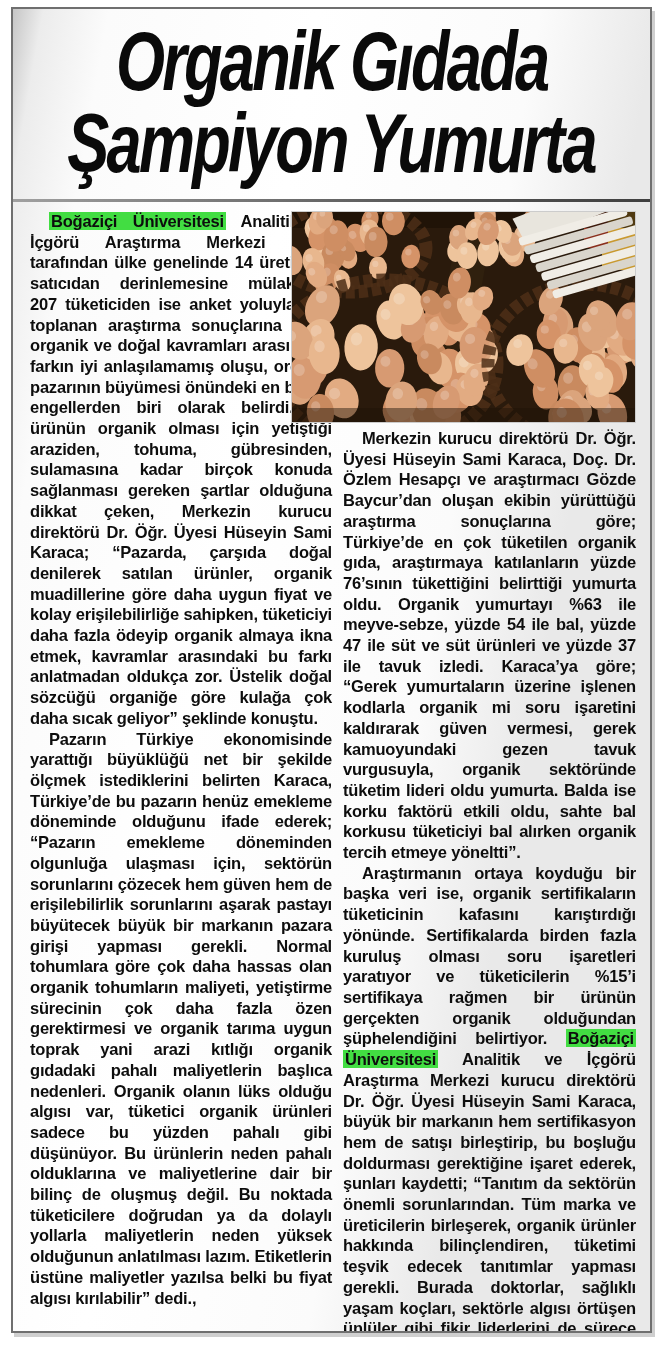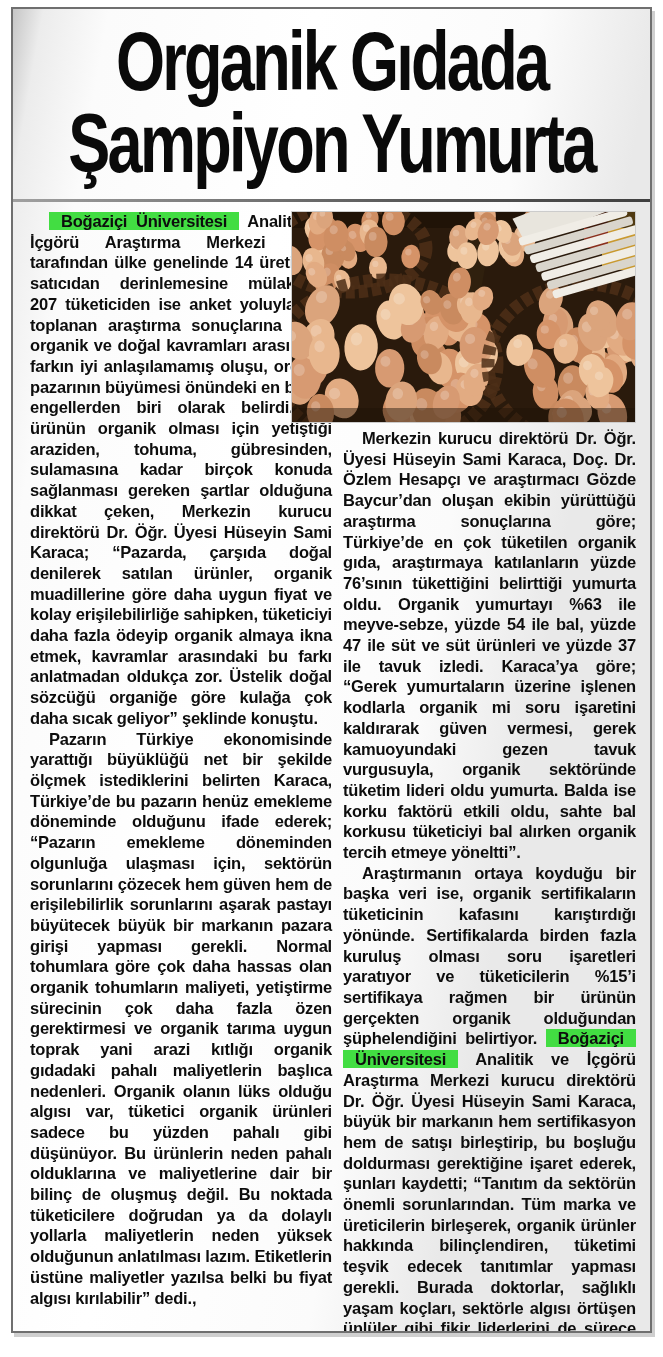--- a/index.html
+++ b/index.html
@@ -6,35 +6,35 @@
   body{width:663px;height:1357px;overflow:hidden;position:relative;
        font-family:"Liberation Sans",sans-serif;}
   .clipping{
     position:absolute;left:11px;top:7px;width:637px;height:1322px;
     border:2px solid #6f6f6f;
     box-shadow:3px 4px 0 #cfcfcf;
     background:linear-gradient(100deg,#c6c6c6 0px,#ececec 30px,#fbfbfb 95px,
                #ffffff 300px,#fbfbfb 520px,#e9e9e9 636px);
     overflow:hidden;
   }
-  .headline{padding-top:12px;text-align:center;}
+  .headline{padding-top:12px;text-align:center;font-style:italic;}
   .headline-line{
     display:inline-block;font-weight:bold;font-size:70px;line-height:82px;
     letter-spacing:-3px;color:#0a0a0a;white-space:nowrap;
     transform:scale(0.9,1.18);transform-origin:center;
   }
   .title-divider{height:3px;margin-top:14px;
     background:linear-gradient(to right,#a0a0a0,#5a5a5a 60%,#3f3f3f);}
   .body-area{display:flex;gap:11px;padding:9px 14px 10px 17px;}
   .col{color:#0d0d0d;font-weight:bold;font-size:16.5px;line-height:20.7px;
        letter-spacing:-0.2px;text-align:justify;hyphens:auto;}
   .col-left{width:302px;flex:0 0 auto;}
   .col-right{flex:1 1 aupx;min-width:0;}
   .col p{margin:0;text-indent:19px;}
-  .hl{background:#42dd42;padding:0 12px;box-decoration-break:clone;
+  .hl{background:#42dd42;padding:0 2px;box-decoration-break:clone;
       -webkit-box-decoration-break:clone;}
   .photo{
     width:calc(100% + 52px);margin-left:-52px;height:212px;margin-bottom:5px;
     border:1px solid #cccccc;box-sizing:border-box;overflow:hidden;
     background:#2a1a0c;
   }
   .photo svg{display:block;}
 </style>
 </head>
 <body>

